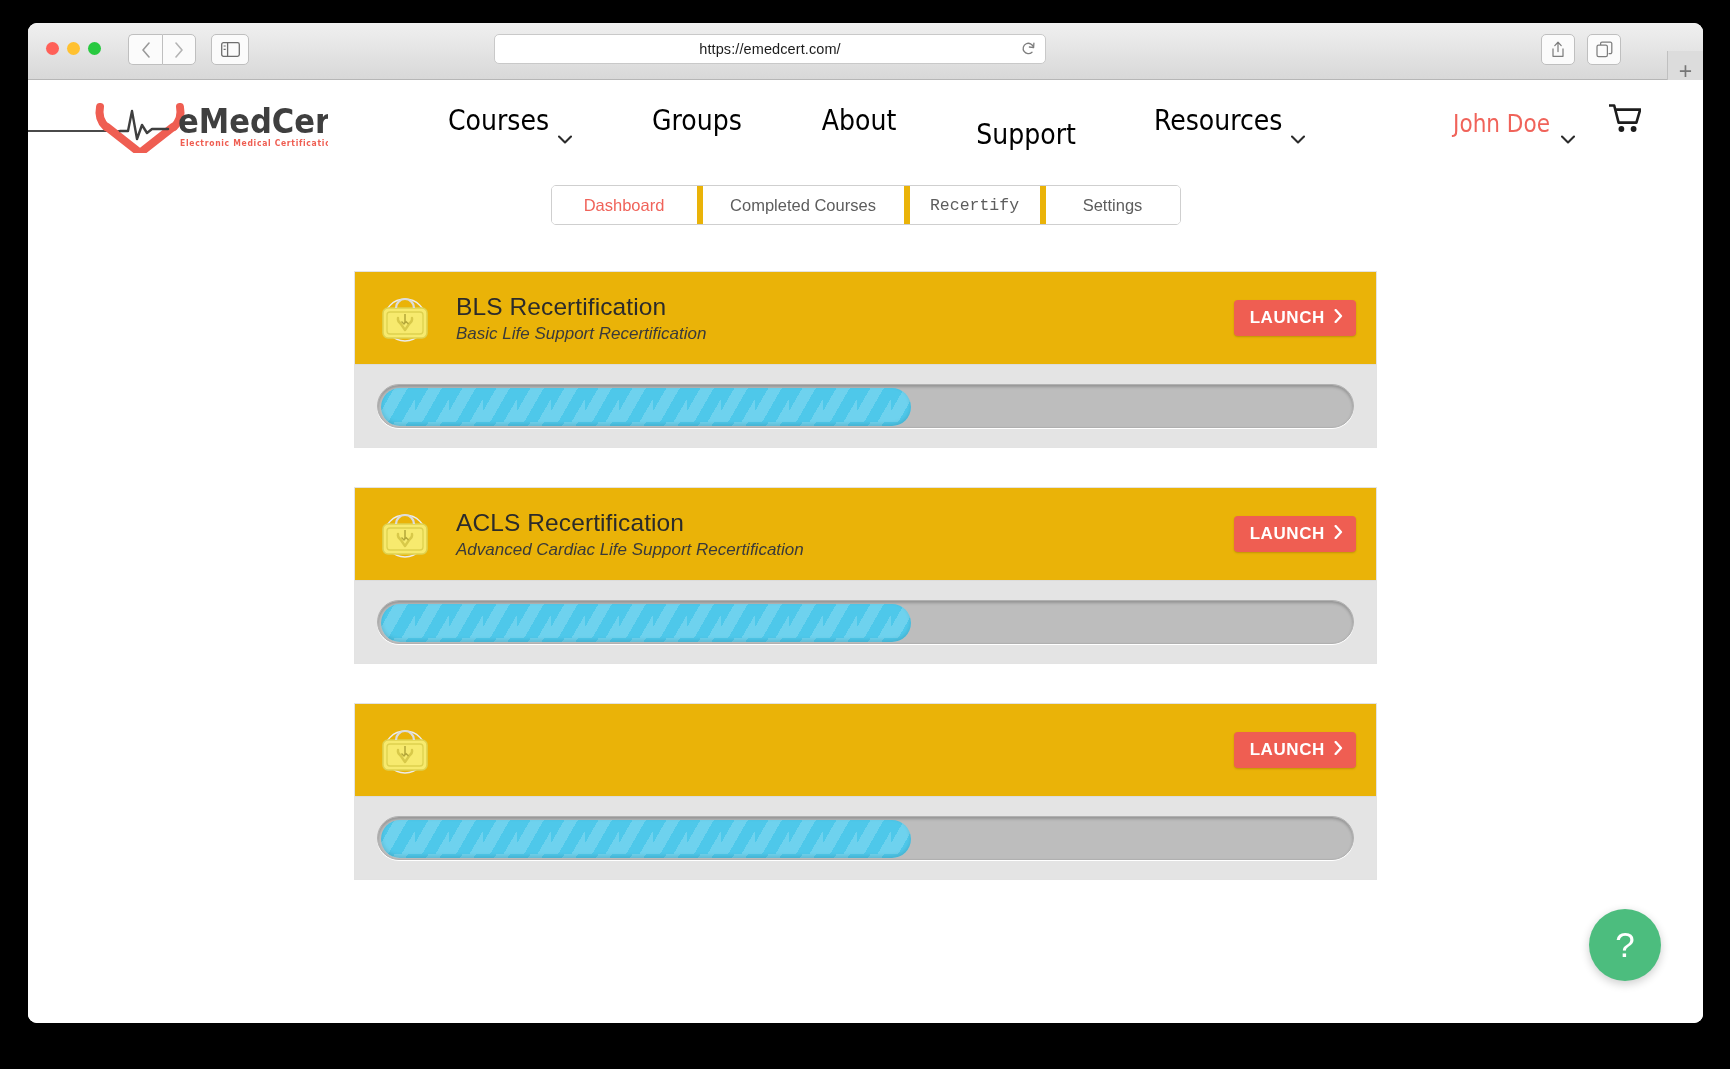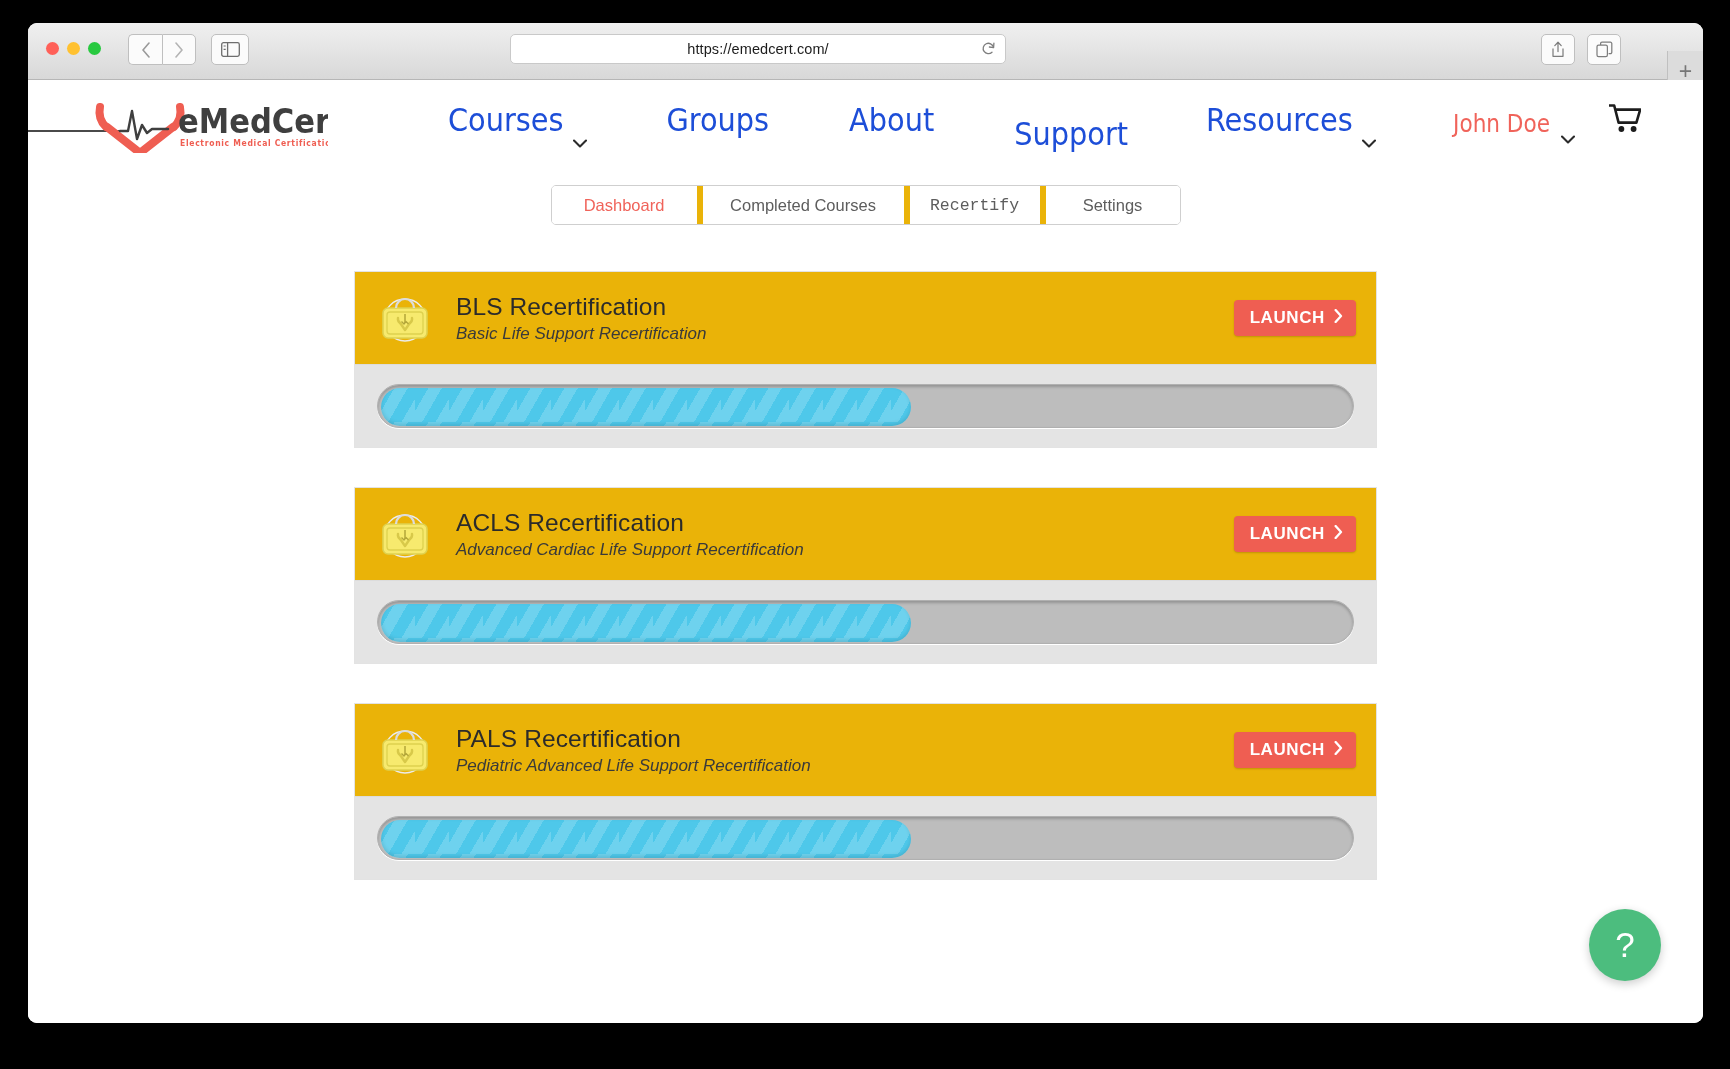--- a/index.html
+++ b/index.html
@@ -76,22 +76,22 @@
     border-left: 1px solid #c0c0c0;
     color: #767676;
     font-size: 23px;
     font-weight: 300;
     display: flex; align-items: center; justify-content: center;
     line-height: 1;
   }
 
   #url-bar {
     position: absolute;
-    left: 482px; top: 11px;
-    width: 496px; height: 30px;
+    left: 466px; top: 11px;
+    width: 552px; height: 30px;
     background: #ffffff;
     border: 1px solid #c9c9c9;
     border-radius: 5px;
     display: flex; align-items: center; justify-content: center;
   }
   #url-text {
     font-size: 14.5px;
     color: #1c1c1c;
     letter-spacing: 0.1px;
   }
@@ -129,22 +129,22 @@
     left: 420px; top: 0;
     height: 80px;
     display: flex;
     align-items: center;
   }
   .nav-item {
     display: flex;
     align-items: center;
     gap: 9px;
     font-family: "DejaVu Sans Condensed", "Liberation Sans Narrow", "Liberation Sans", sans-serif;
-    font-size: 32px;
-    color: #1d4ed8;
+    font-size: 28px;
+    color: #000000;
     white-space: nowrap;
   }
   #nav-courses   { margin-left: 0px; }
   #nav-groups    { margin-left: 80px; }
   #nav-about     { margin-left: 80px; }
   #nav-support   { margin-left: 80px; margin-top: 28px; }
   #nav-resources { margin-left: 78px; }
 
   .caret {
     width: 14px; height: 9px;
@@ -556,24 +556,20 @@
                 <rect x="6" y="18" width="44" height="30" rx="5" fill="#f7ea6e" stroke="#ded14f" stroke-width="1.6"></rect>
                 <rect x="10" y="22" width="36" height="22" rx="3" fill="none" stroke="#ded14f" stroke-width="1.3"></rect>
                 <path d="M19 18 A9 9 0 0 1 37 18" fill="none" stroke="#dcdcdc" stroke-width="2.2"></path>
                 <path d="M21 28 A5 5 0 0 0 23 33" fill="none" stroke="#d8c94a" stroke-width="2.4" stroke-linecap="round"></path>
                 <path d="M35 28 A5 5 0 0 1 33 33" fill="none" stroke="#d8c94a" stroke-width="2.4" stroke-linecap="round"></path>
                 <path d="M23.2 33 L28 40 L32.8 33" fill="none" stroke="#d8c94a" stroke-width="2.4" stroke-linecap="round" stroke-linejoin="round"></path>
                 <path d="M28 24 L28 33" fill="none" stroke="#b3a63a" stroke-width="1.5"></path>
                 <path d="M24.5 31.5 L27 34 L29 31.5 L31.5 34" fill="none" stroke="#b3a63a" stroke-width="1.3" stroke-linejoin="round"></path>
               </svg>
             </div>
-            <div class="course-text">
-              <div class="course-name">PALS Recertification</div>
-              <div class="course-desc">Pediatric Advanced Life Support Recertification</div>
-            </div>
             <div class="launch-btn">
               <span>LAUNCH</span>
               <span>
                 <svg width="9" height="14" viewBox="0 0 9 14">
                     <path d="M1.6 1 L7 7 L1.6 13" fill="none" stroke="#ffffff" stroke-width="2.3" stroke-linecap="round" stroke-linejoin="round"></path>
                   </svg>
               </span>
             </div>
           </div>
           <div class="progress-area">

